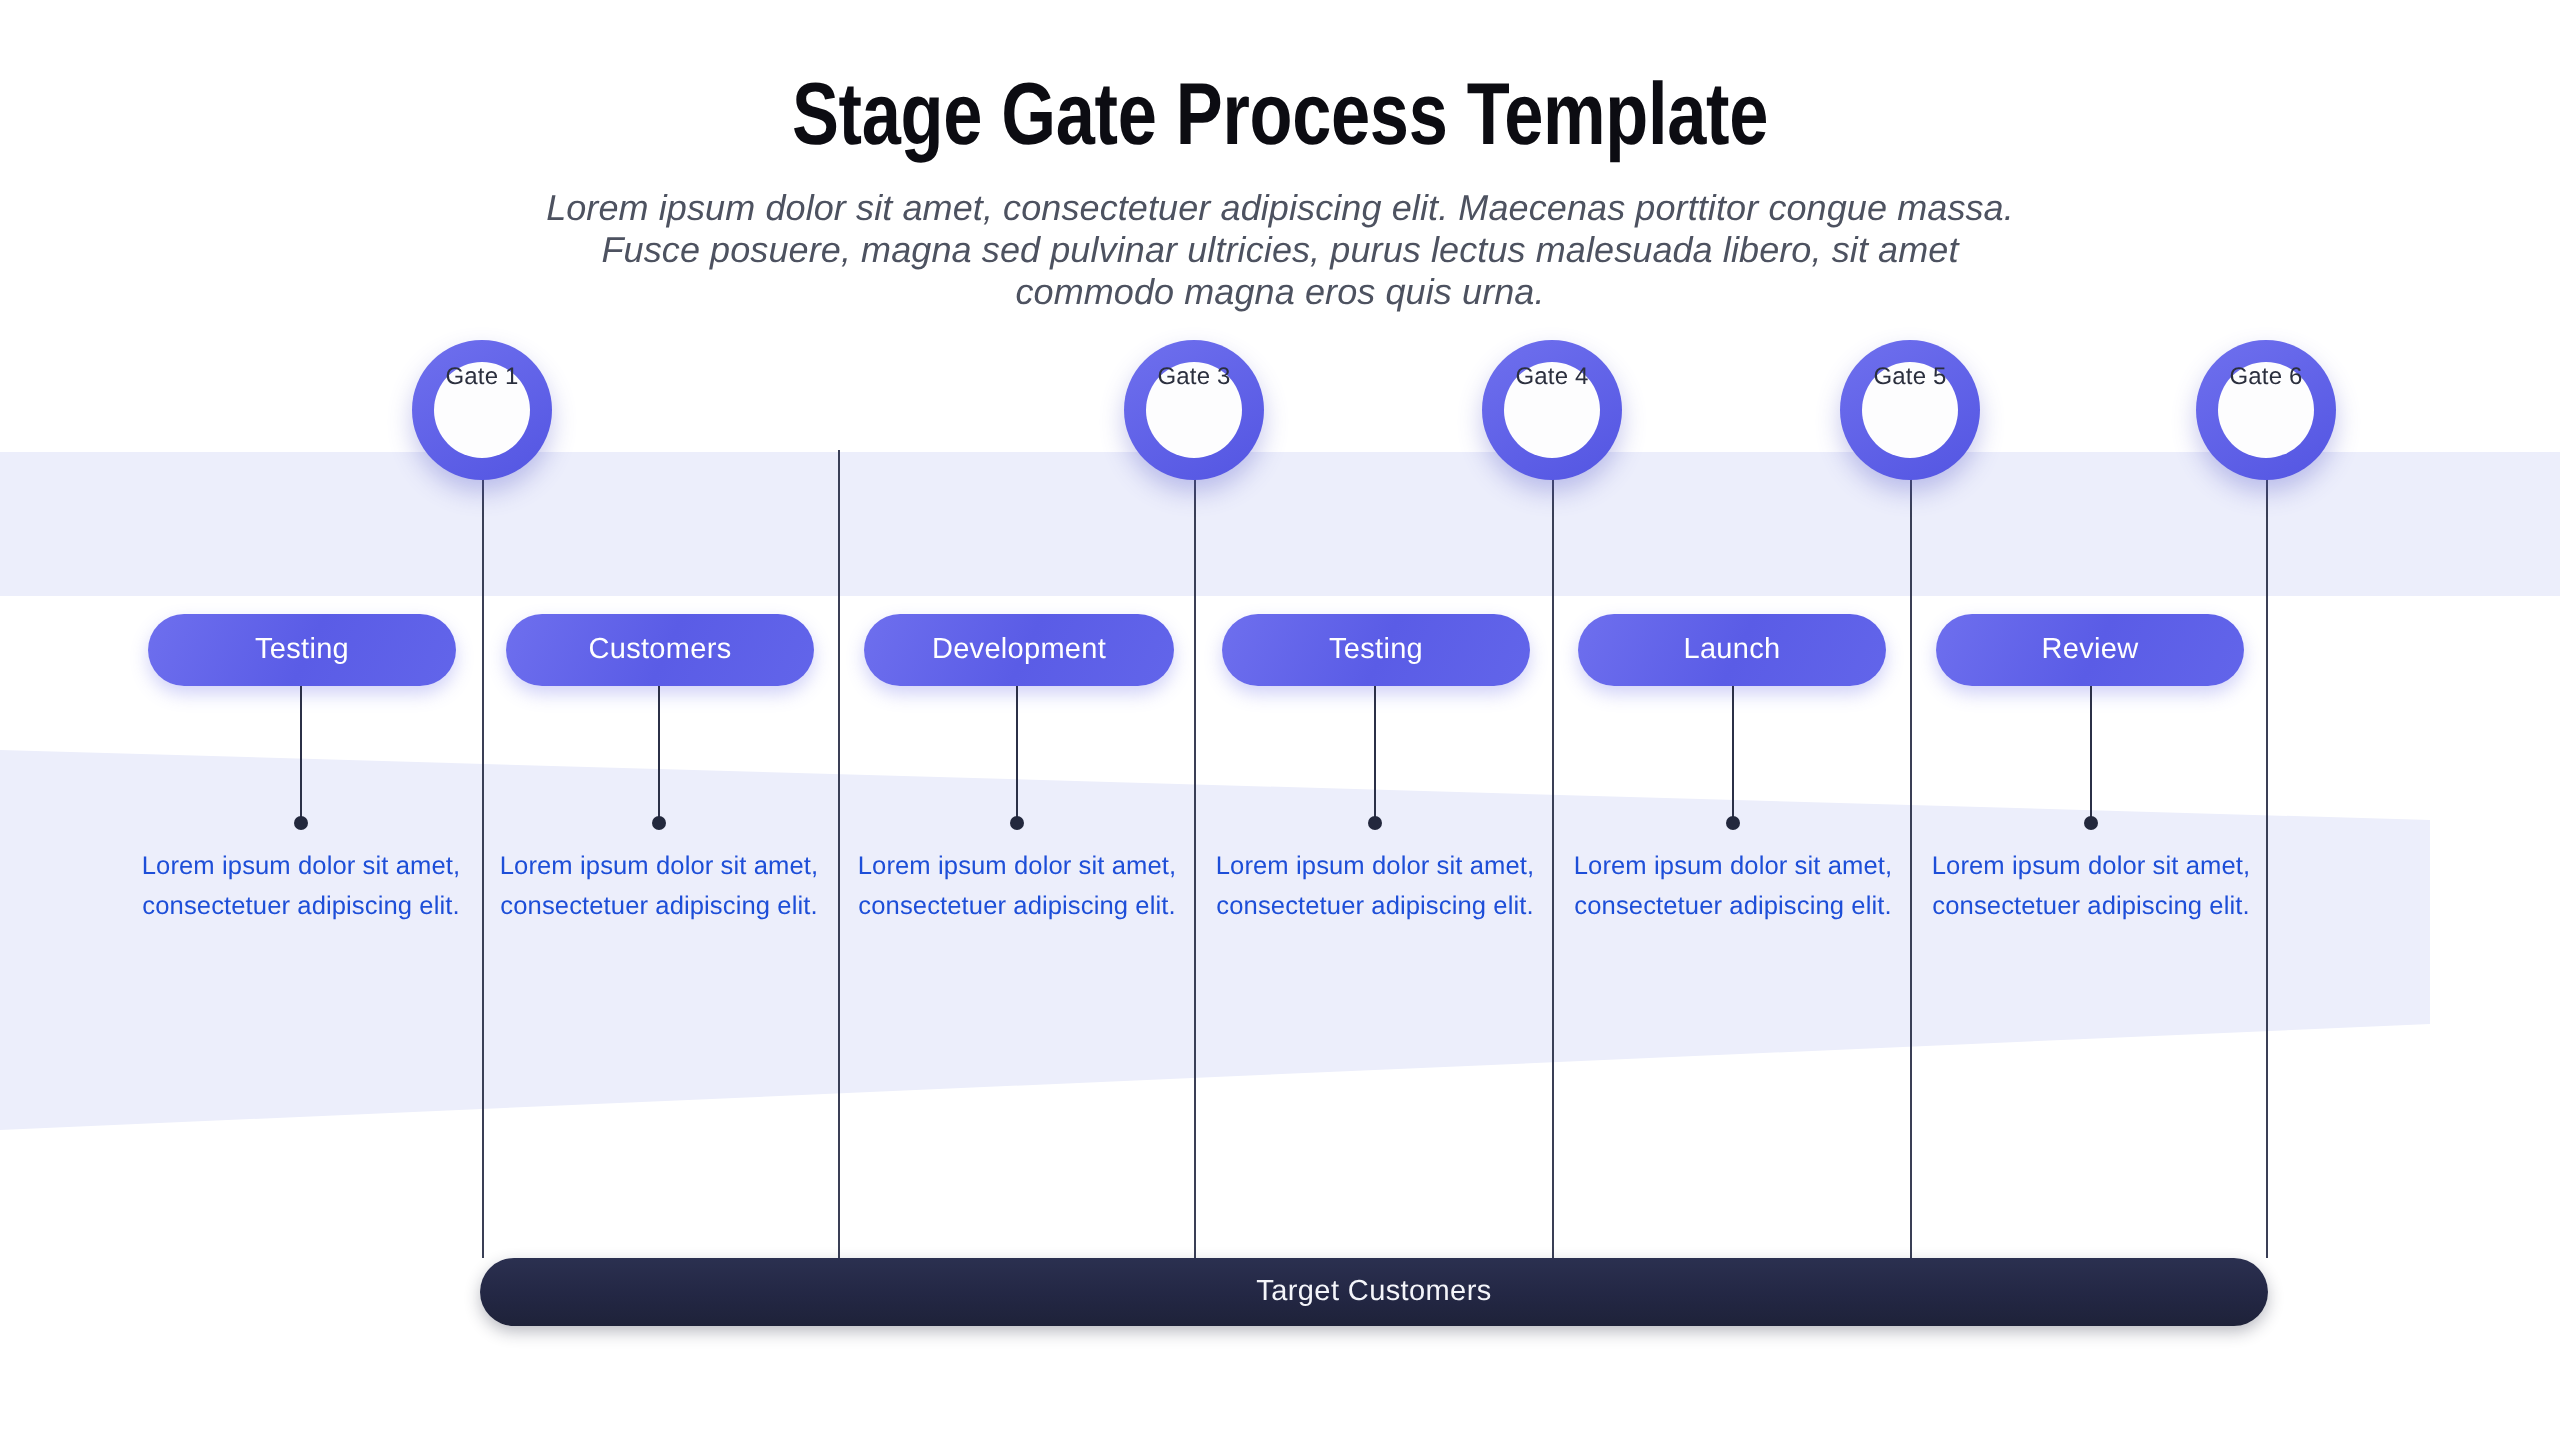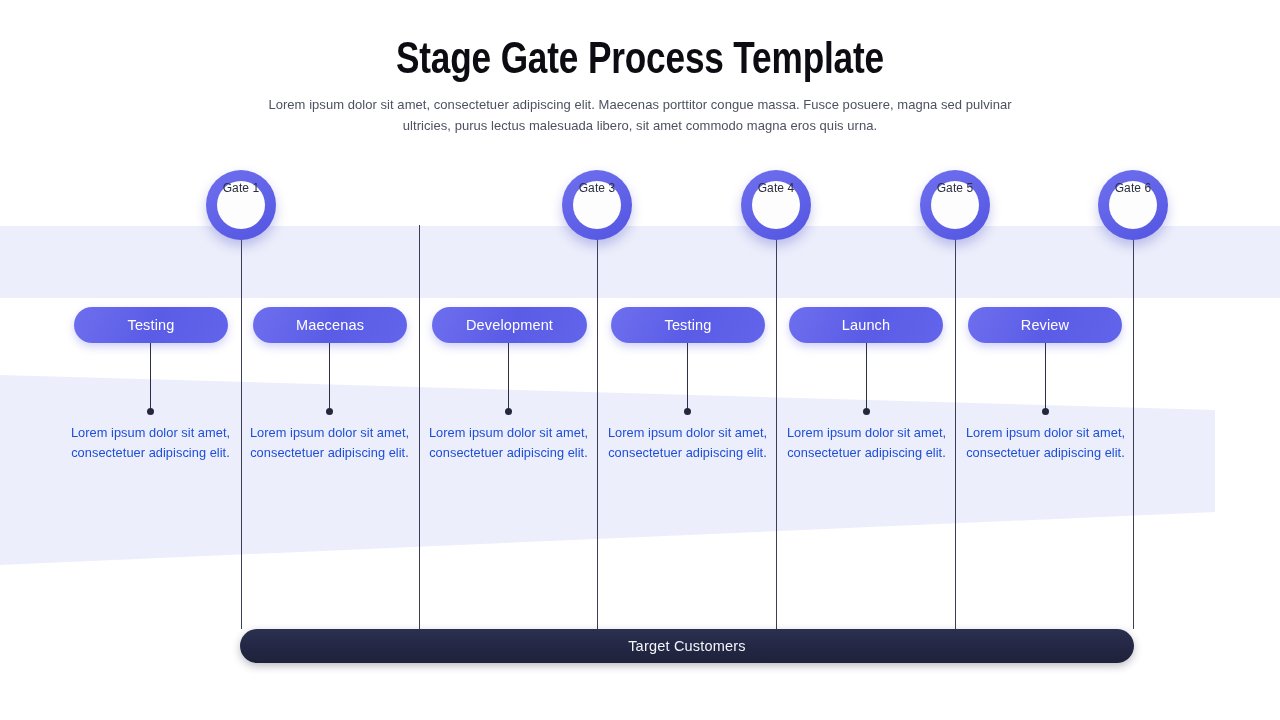--- a/index.html
+++ b/index.html
@@ -62,24 +62,25 @@
     font-weight: 700;
     letter-spacing: -0.2px;
     color: #0c0c12;
     transform: scaleX(0.80);
     transform-origin: center center;
     line-height: 1.08;
   }
   .subtitle {
     margin: 12px auto 0 auto;
     width: 760px;
-    font-size: 13px;
+    font-size: 18px;
     line-height: 21px;
     color: #4d5260;
     letter-spacing: 0.05px;
+    font-style: italic;
   }
 
   
   .rail {
     position: absolute;
     top: 225px;
     width: 1px;
     height: 404px;
     background: #3a3f56;
     z-index: 3;
@@ -232,21 +233,21 @@
   <div class="gate" style="left:1098px">
     <div class="gate-inner">
       <span class="gate-label">Gate 6</span>
     </div>
   </div>
 
   <div class="stage-pill" style="left:74px;width:154px">
     <span class="stage-label">Testing</span>
   </div>
   <div class="stage-pill" style="left:253px;width:154px">
-    <span class="stage-label">Maecenas</span>
+    <span class="stage-label">Customers</span>
   </div>
   <div class="stage-pill" style="left:432px;width:155px">
     <span class="stage-label">Development</span>
   </div>
   <div class="stage-pill" style="left:611px;width:154px">
     <span class="stage-label">Testing</span>
   </div>
   <div class="stage-pill" style="left:789px;width:154px">
     <span class="stage-label">Launch</span>
   </div>

